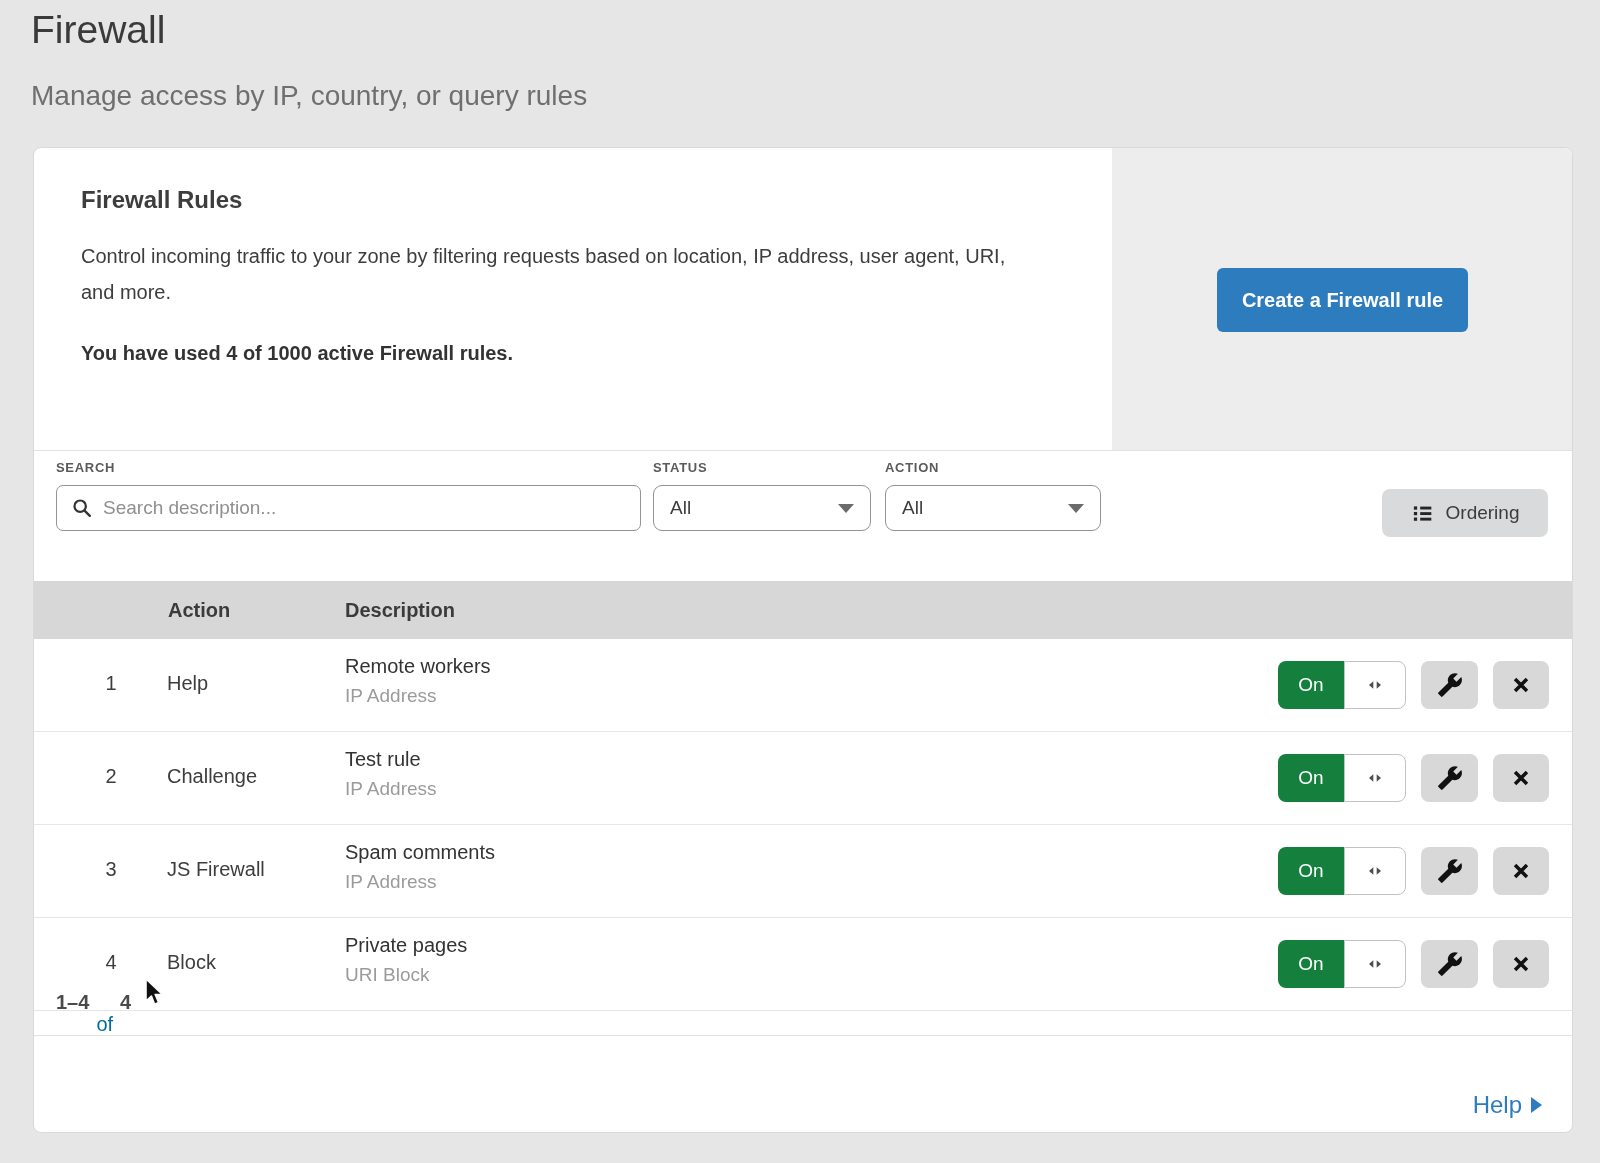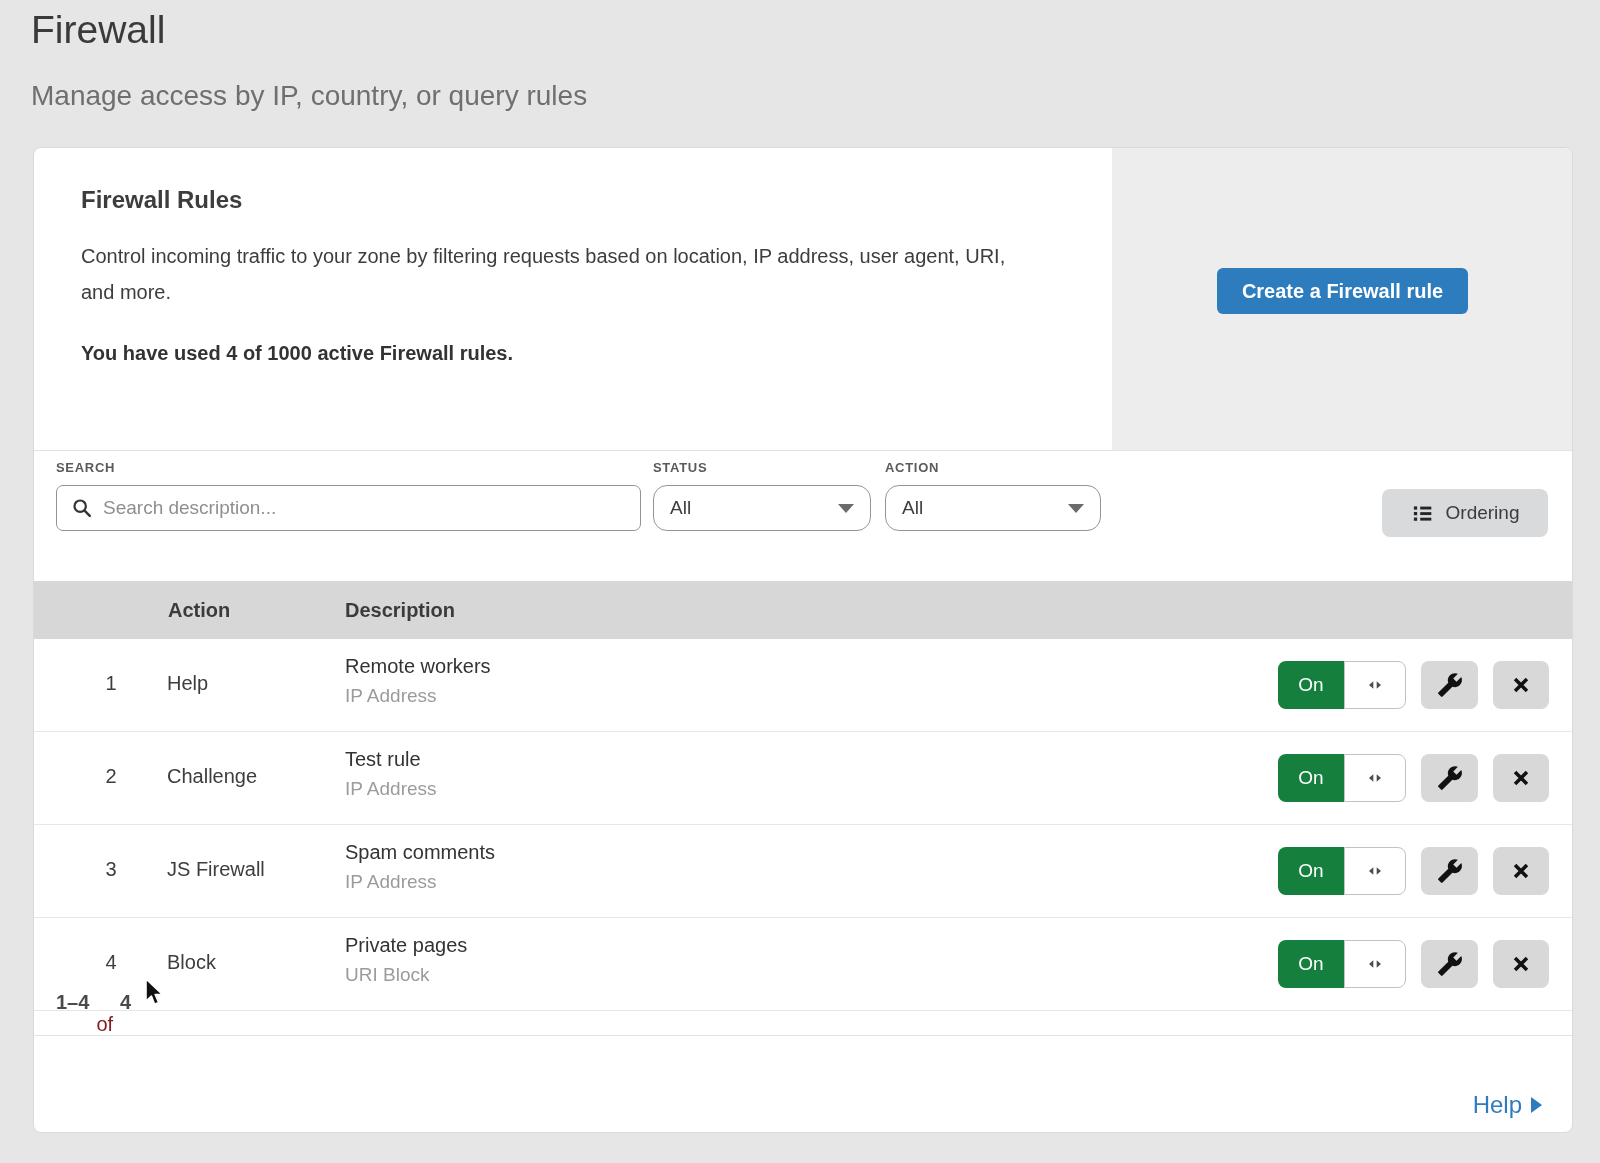--- a/index.html
+++ b/index.html
@@ -31,21 +31,21 @@
   .overview-panel {
     position: absolute; left: 1078px; top: 0; right: 0; bottom: 0;
     background: #ededee; border-radius: 0 8px 0 0;
   }
   .overview-text { position: absolute; left: 47px; top: 38px; width: 960px; }
   .overview-heading { font-size: 24px; font-weight: 700; color: #3d3d3d; margin-bottom: 24px; }
   .overview-desc { font-size: 20px; line-height: 36px; color: #3d3d3d; max-width: 945px; margin-bottom: 32px; }
   .overview-usage { font-size: 20px; font-weight: 700; color: #333; }
   .create-btn {
     position: absolute; left: 1183px; top: 120px;
-    width: 251px; height: 46px;
+    width: 251px; height: 64px;
     background: #2d7cbe; color: #ffffff;
     border: none; border-radius: 6px;
     font-size: 20px; font-weight: 600;
     font-family: "Liberation Sans", sans-serif;
     cursor: pointer;
   }
   
   .filter-label {
     position: absolute;
     font-size: 13px; font-weight: 700; letter-spacing: 0.7px; color: #5a5a5a;
@@ -59,21 +59,21 @@
     display: flex; align-items: center; padding: 0 14px;
   }
   .search-box svg { flex: 0 0 auto; margin-right: 10px; }
   .search-input {
     border: none; outline: none; flex: 1; font-size: 19px;
     font-family: "Liberation Sans", sans-serif; color: #3d3d3d; background: transparent;
   }
   .search-input::placeholder { color: #8f8f8f; }
   .select {
     position: absolute; top: 337px; height: 46px;
-    border: 1px solid #949494; border-radius: 14px; background: #fff;
+    border: 1px solid #949494; border-radius: 9px; background: #fff;
     display: flex; align-items: center; justify-content: space-between;
     padding: 0 16px; font-size: 19px; color: #3d3d3d; cursor: pointer;
   }
   .status-select { left: 619px; width: 218px; }
   .action-select { left: 851px; width: 216px; }
   .caret-down {
     width: 0; height: 0;
     border-left: 8px solid transparent; border-right: 8px solid transparent;
     border-top: 9px solid #6b6b6b;
   }
@@ -127,21 +127,21 @@
   }
   .wrench-btn { left: 1387px; }
   .close-btn { left: 1459px; width: 56px; }
   
   .pagination {
     position: absolute; left: 0; top: 822px; width: 100%; height: 66px;
     display: flex; align-items: center; padding-left: 22px;
     font-size: 20px; border-bottom: 1px solid #e2e2e2;
   }
   .pg-strong { font-weight: 700; color: #4a4a4a; }
-  .pg-sep { color: #7f1d1d; font-weight: 400; padding: 0 7px; margin-top: 44px; }
+  .pg-sep { color: #0369a1; font-weight: 400; padding: 0 7px; margin-top: 44px; }
   .card-footer {
     position: absolute; left: 0; top: 929px; width: 100%; height: 56px;
     display: flex; align-items: center; justify-content: flex-end; padding-right: 30px;
   }
   .help-link {
     display: flex; align-items: center; gap: 9px;
     font-size: 24px; color: #2e7cbd; text-decoration: none; cursor: pointer;
   }
   .help-arrow {
     width: 0; height: 0;

